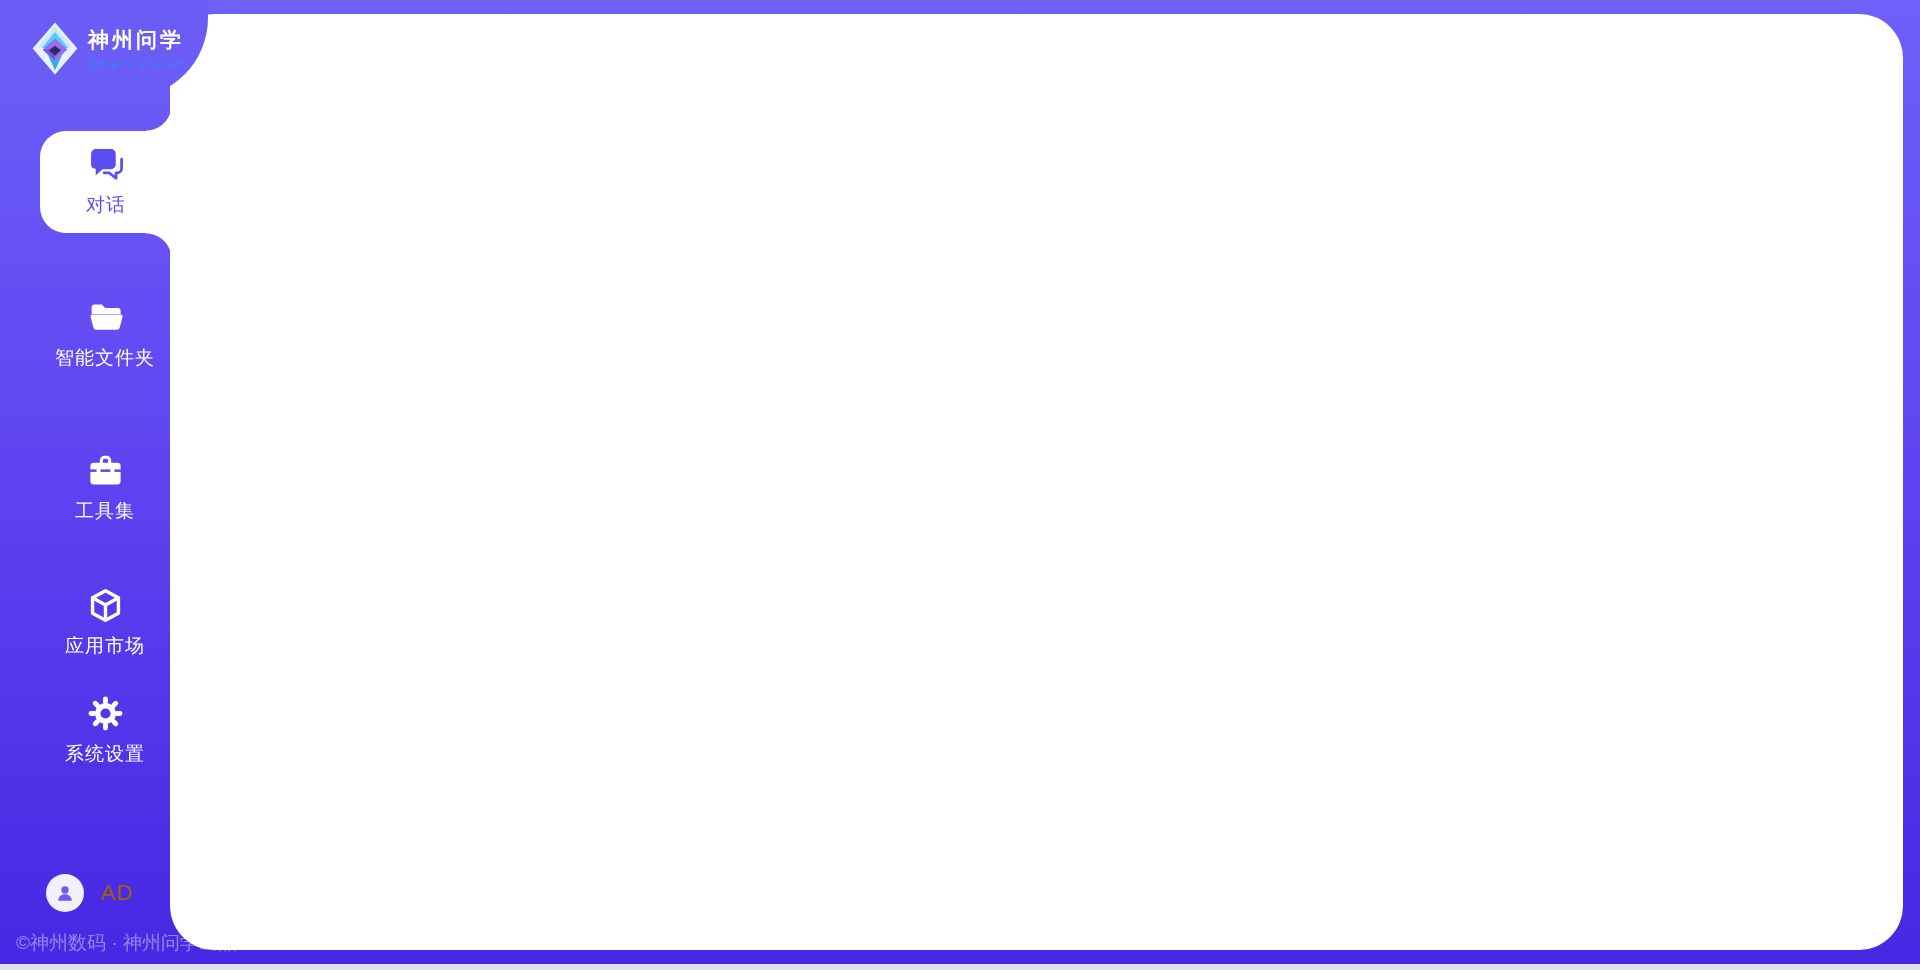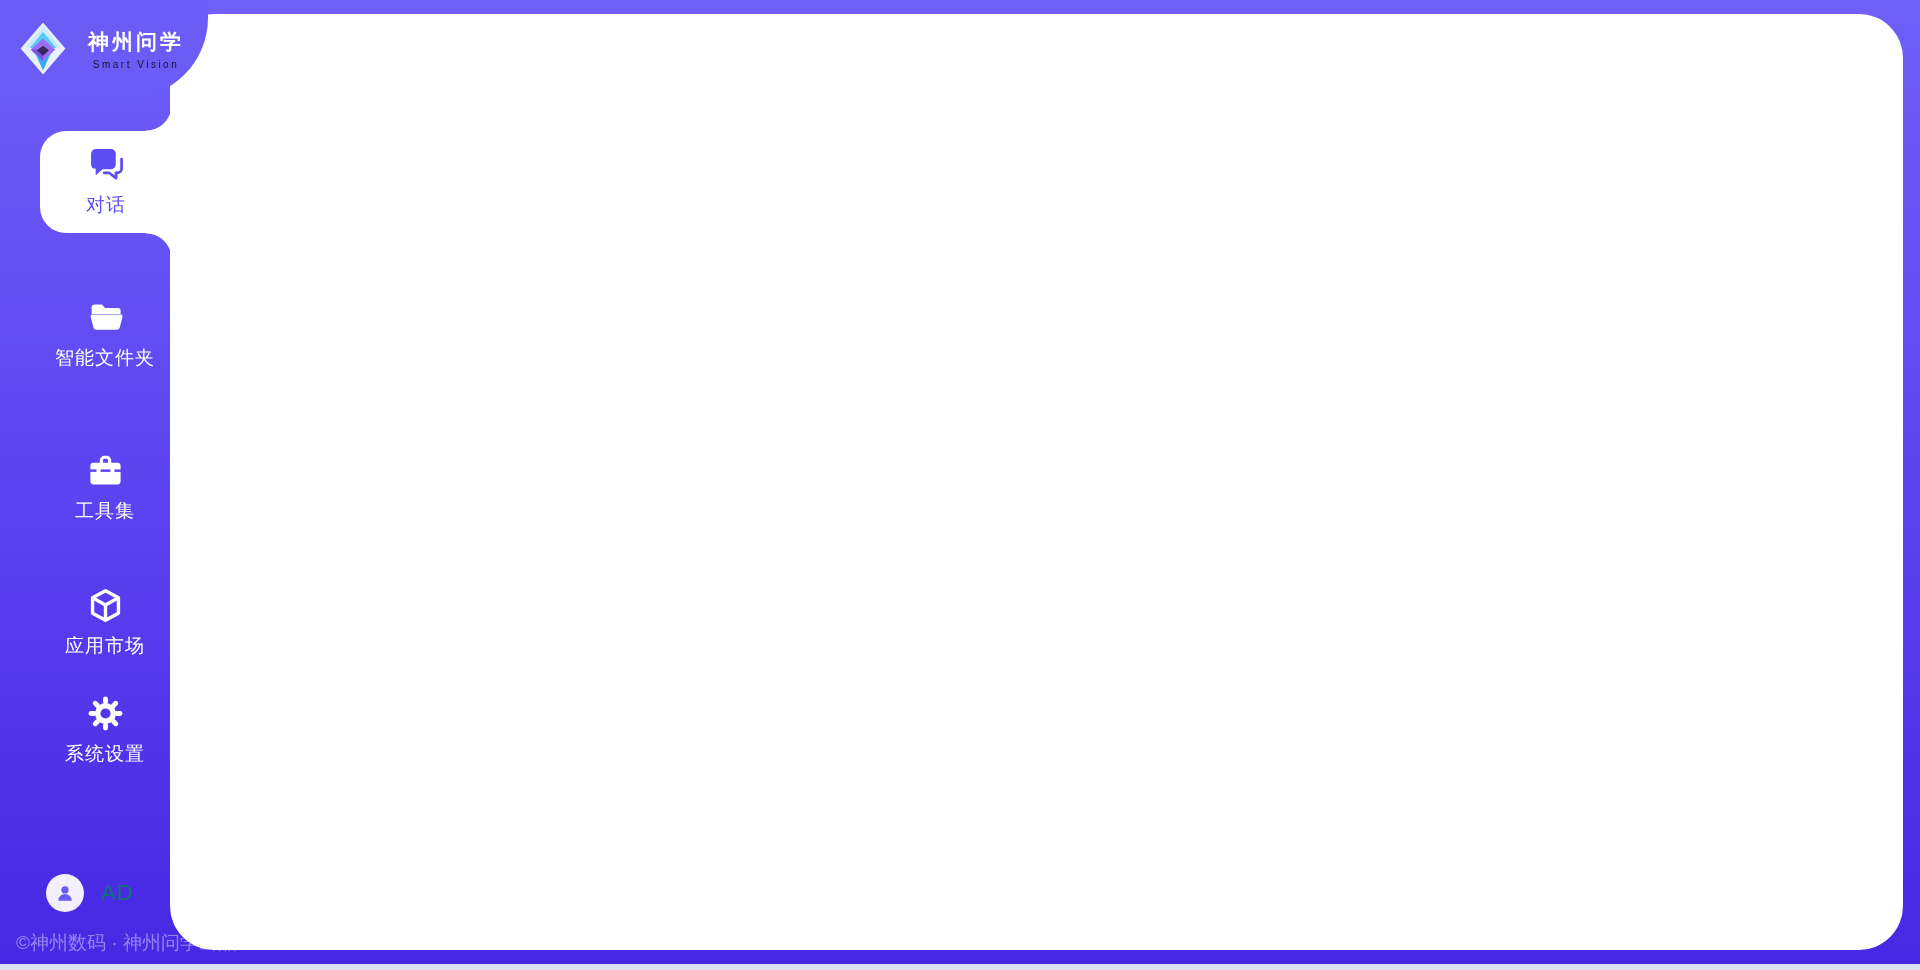--- a/index.html
+++ b/index.html
@@ -19,24 +19,24 @@
   .bottom-strip {
     position:absolute; left:0; top:964px; width:1920px; height:6px;
     background:#dde2ec; z-index:8;
   }
   .logo-blob {
     position:absolute; left:0; top:0; width:208px; height:98px;
     background:#6b5cf6; border-radius:0 0 80px 0; z-index:6;
   }
 
   
-  .brand { position:absolute; left:20px; top:22px; display:flex; align-items:center; gap:22px; z-index:7;text-align:center; }
+  .brand { position:absolute; left:32px; top:22px; display:flex; align-items:center; gap:10px; z-index:7; }
   .brand-logo { width:46px; height:53px; }
   .brand-name { color:#fff; font-size:21px; font-weight:700; letter-spacing:3px; }
-  .brand-sub  { color:#0f172a; font-size:10px; letter-spacing:2.5px; margin-top:3px; }
+  .brand-sub  { color:#3b82f6; font-size:12px; letter-spacing:2.5px; margin-top:3px; }
 
   .nav-item {
     position:absolute; left:40px; width:130px; height:102px;
     display:flex; flex-direction:column; align-items:center; justify-content:center; gap:9px;
     color:#fff; cursor:pointer; z-index:6;
   }
   .nav-item .nav-ico { width:37px; height:37px; color:inherit; }
   .nav-label { font-size:19px; letter-spacing:1px; white-space:nowrap; }
   .nav-item.active {
     width:132px; background:#fff; border-radius:26px 0 0 26px; color:#5b4df0;
@@ -45,21 +45,21 @@
   .nav-item.active::before, .nav-item.active::after {
     content:""; position:absolute; right:0; width:26px; height:26px;
   }
   .nav-item.active::before { top:-26px;  background:radial-gradient(circle at 0 0,   rgba(0,0,0,0) 25px, #fff 26px); }
   .nav-item.active::after  { bottom:-26px;background:radial-gradient(circle at 0 100%,rgba(0,0,0,0) 25px, #fff 26px); }
   #nav-chat{top:131px} #nav-folder{top:284px} #nav-tools{top:437px} #nav-market{top:572px} #nav-settings{top:680px}
 
   .user-chip { position:absolute; left:46px; top:874px; display:flex; align-items:center; gap:17px; z-index:6; cursor:pointer; }
   .avatar { width:38px; height:38px; border-radius:50%; background:#f3effc; display:flex; align-items:center; justify-content:center; }
   .avatar svg { width:22px; height:22px; color:#6a5cf0; }
-  .user-name { color:#0f766e; font-size:22px; letter-spacing:1px; }
+  .user-name { color:#a16207; font-size:22px; letter-spacing:1px; }
 
   .footer-credit {
     position:absolute; left:16px; top:930px; z-index:1;
     color:rgba(255,255,255,.42); font-size:19px; white-space:nowrap;
   }
 
   
   .greeting { position:absolute; left:402px; top:150px; display:flex; align-items:center; gap:20px; }
   .greeting-logo { width:82px; height:95px; }
   .greeting h1 { font-size:30px; font-weight:700; color:#15171c; letter-spacing:1px; }

